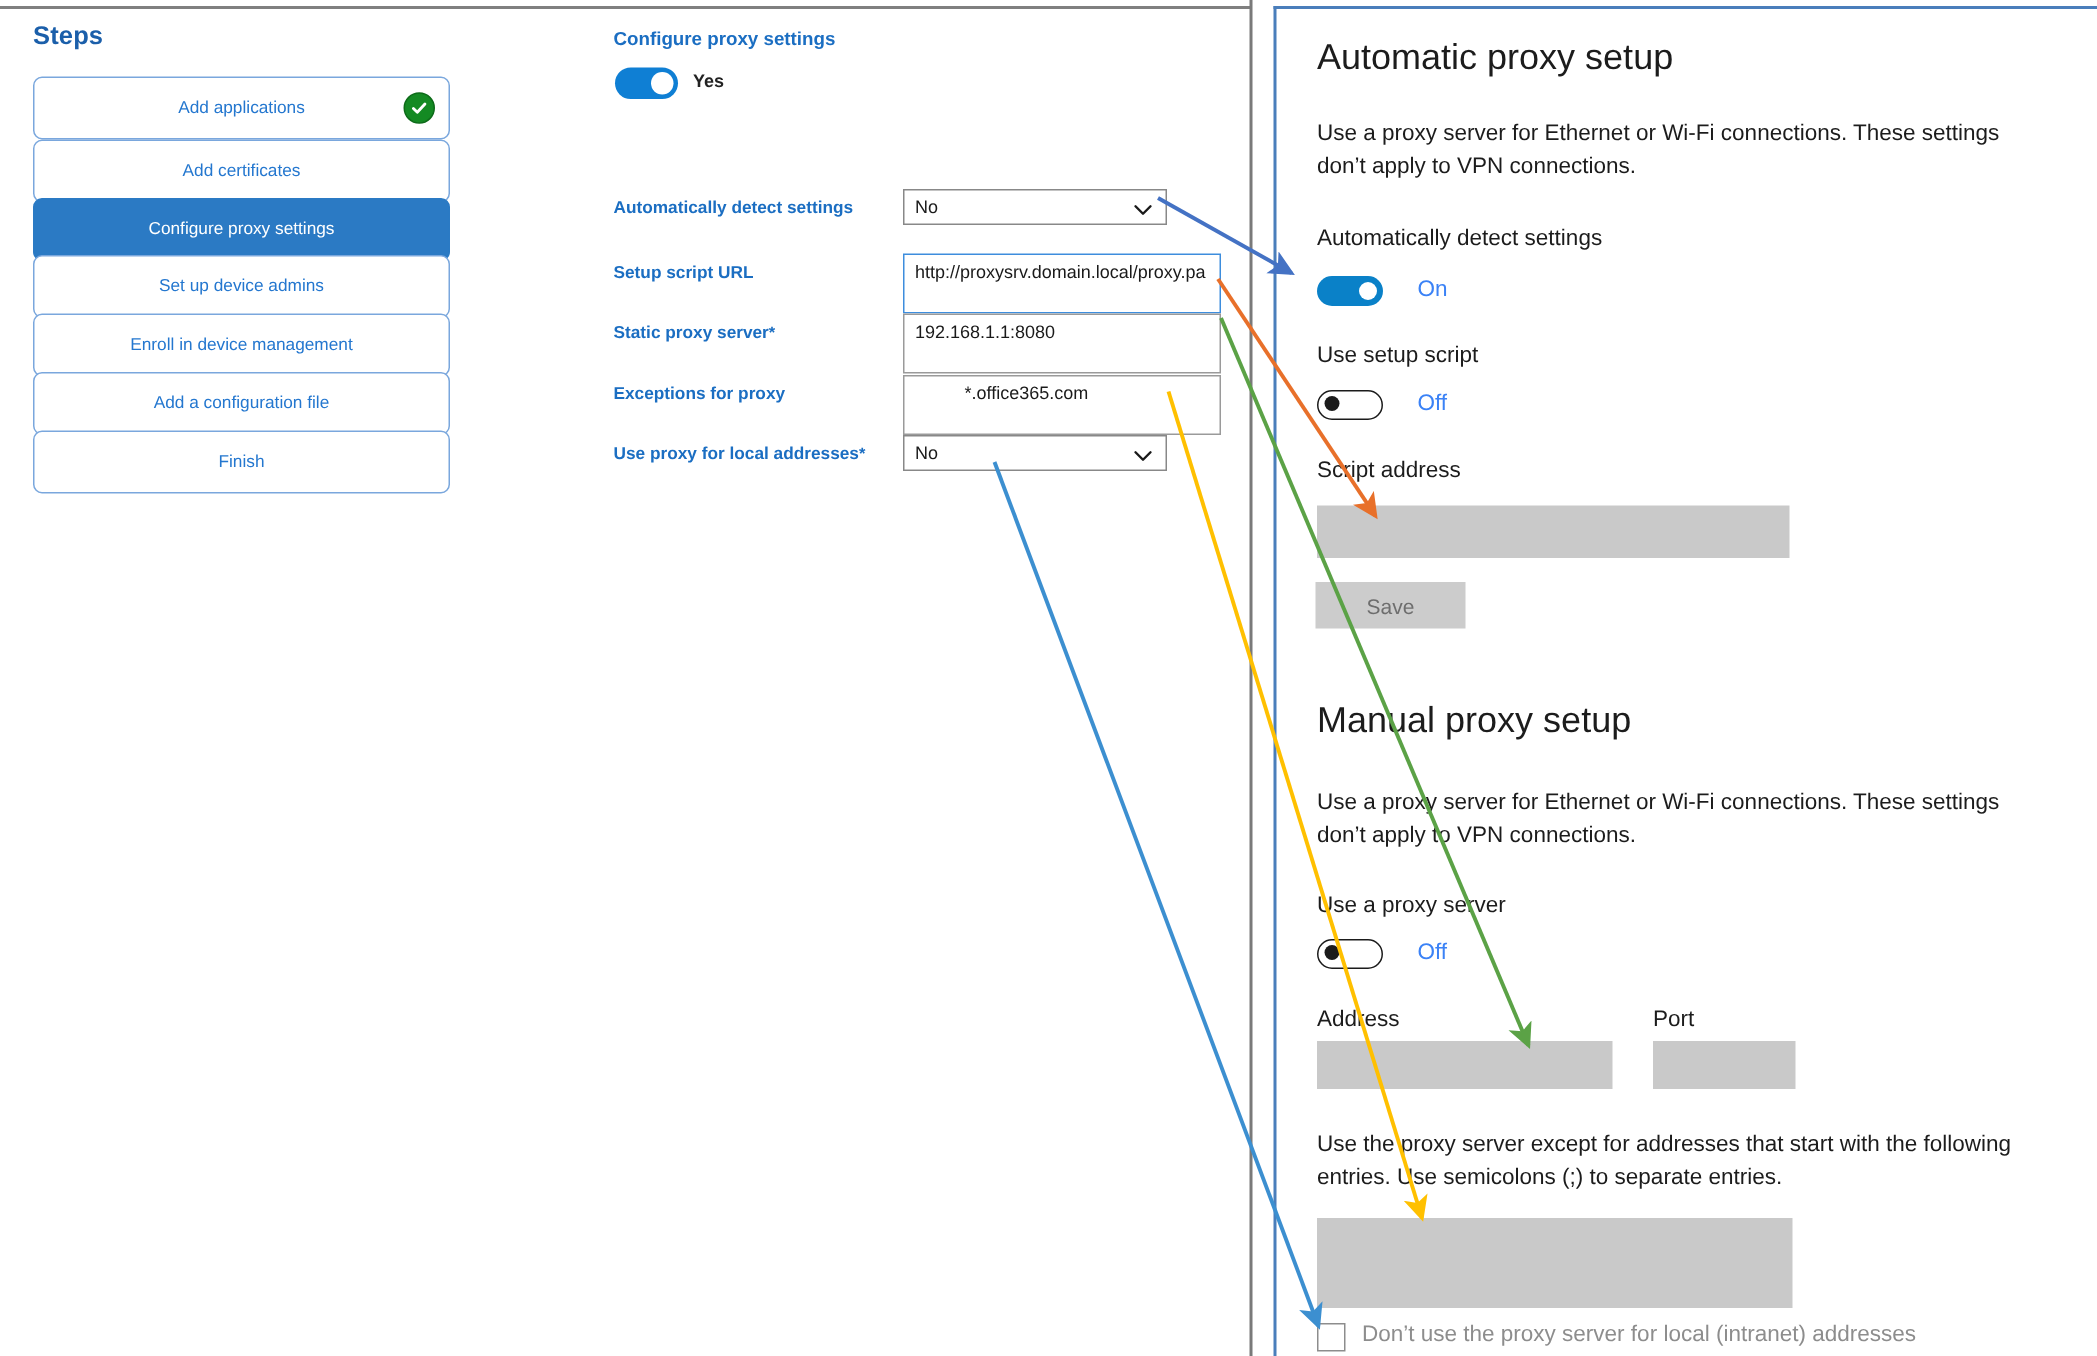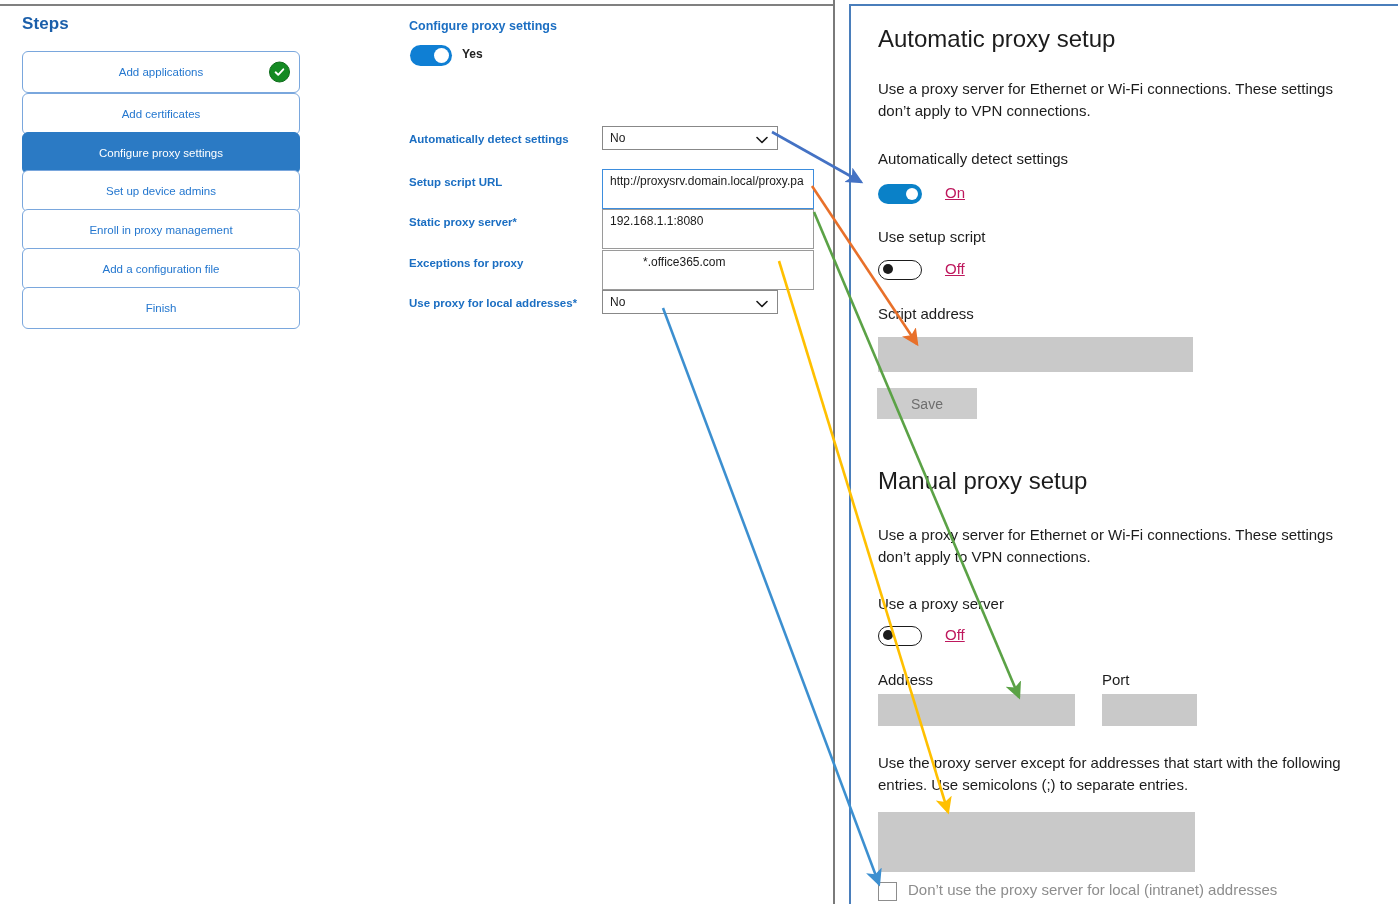--- a/index.html
+++ b/index.html
@@ -124,21 +124,21 @@
   }
   .toggle-win.on .knob {
     position: absolute; right: 4px; top: 4px;
     width: 12px; height: 12px; border-radius: 50%; background: #ffffff;
   }
   .toggle-win.off .knob {
     position: absolute; left: 4px; top: 3px;
     width: 10px; height: 10px; border-radius: 50%; background: #1b1b1b;
   }
   .toggle-state {
-    position: absolute; font-size: 15px; color: #be185d; text-decoration: underline;
+    position: absolute; font-size: 15px; color: #3b82f6;
   }
   .gray-box {
     position: absolute; background: #c9c9c9;
   }
   .save-btn {
     position: absolute; left: 877px; top: 388px;
     width: 100px; height: 31px; background: #cccccc;
     color: #6e6e6e; font-size: 14px;
     display: flex; align-items: center; justify-content: center;
     cursor: pointer; border: none;
@@ -184,21 +184,21 @@
 
   <div class="step-btn active" style="top:126px;">
     <span>Configure proxy settings</span>
   </div>
 
   <div class="step-btn" style="top:164px;">
     <span>Set up device admins</span>
   </div>
 
   <div class="step-btn" style="top:203px;">
-    <span>Enroll in proxy management</span>
+    <span>Enroll in device management</span>
   </div>
 
   <div class="step-btn" style="top:242px;">
     <span>Add a configuration file</span>
   </div>
 
   <div class="step-btn" style="top:281px;">
     <span>Finish</span>
   </div>
 </div>

